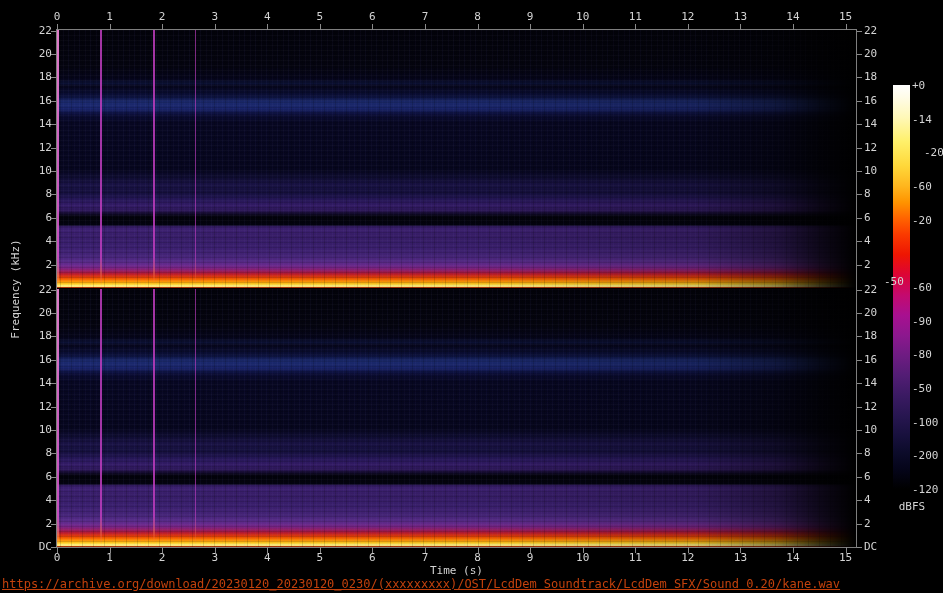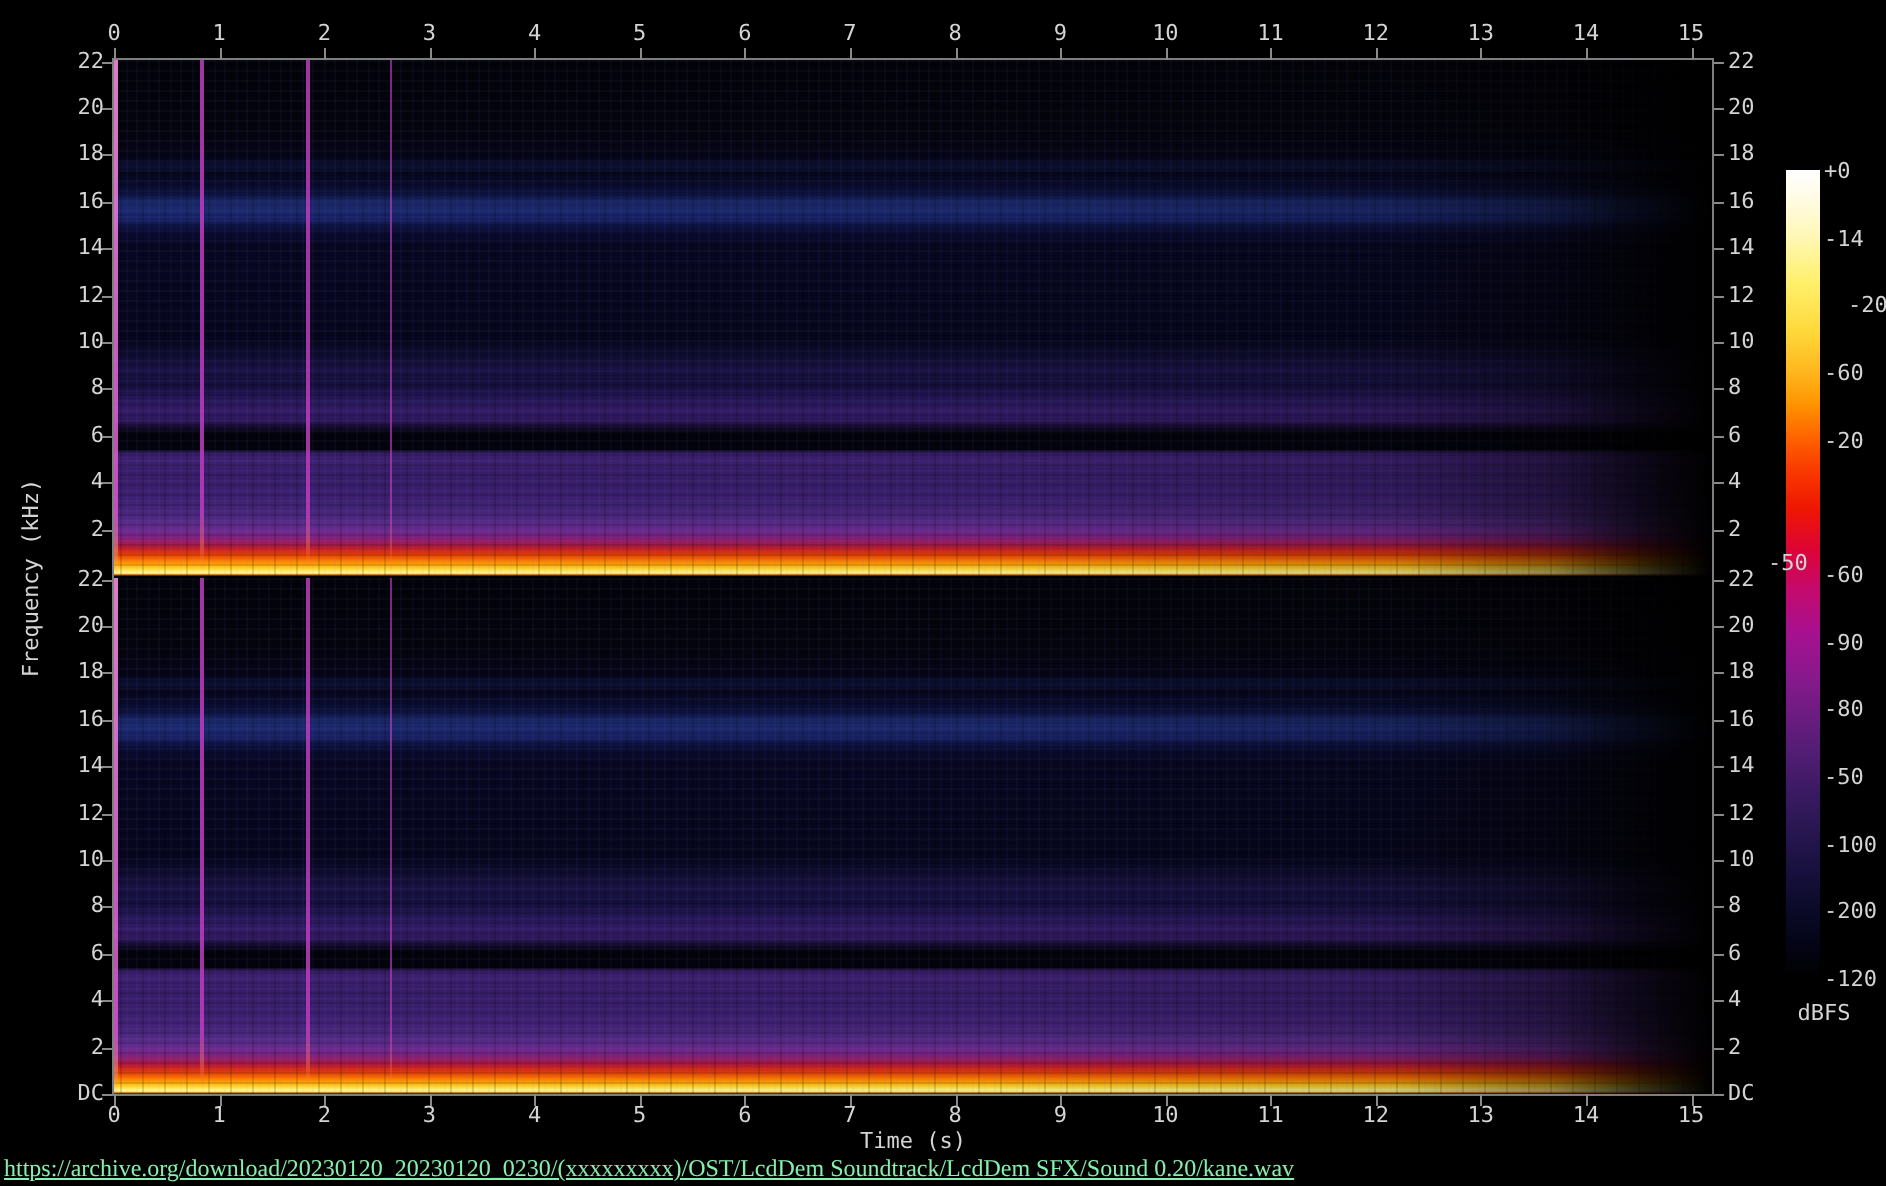--- a/index.html
+++ b/index.html
@@ -36,22 +36,22 @@
   .colorbar{position:absolute;left:893px;top:85px;width:17px;height:404px;
     background:linear-gradient(to bottom,
      #ffffff 0%, #fffce8 3%, #fff8b8 8%, #fff06a 14%, #ffd83a 20%, #ffb61e 25%,
      #ff9400 29%, #ff6400 33%, #fa3a00 37%, #ee1602 42%, #dc0436 47%, #c40a6e 52%,
      #a81090 57%, #8c188e 62%, #6e1c82 67%, #521d74 72%, #3a1a62 77%, #271650 82%,
      #17103c 87%, #0c0b2a 91%, #05051a 95%, #000000 100%);}
   .ylabel{position:absolute;left:-54px;top:282px;width:140px;height:14px;
           text-align:center;transform:rotate(-90deg);}
   .xlabel{position:absolute;left:396px;top:564px;width:121px;text-align:center;}
   .cblabel{position:absolute;left:889px;top:500px;width:46px;text-align:center;}
-  .caption{position:absolute;left:2px;top:577px;color:#86efac;font-size:12px;
-           text-decoration:underline;white-space:nowrap;font-family:Liberation Serif, serif;}
+  .caption{position:absolute;left:2px;top:577px;color:#c2410c;font-size:12px;
+           text-decoration:underline;white-space:nowrap;}
 </style>
 </head>
 <body>
 
 <div class="fig" id="fig">
 
   <div class="ylabel">Frequency (kHz)</div>
 
   <div class="panel" id="panel1" style="top:30px;">
     <div class="layer spec-base"></div>

